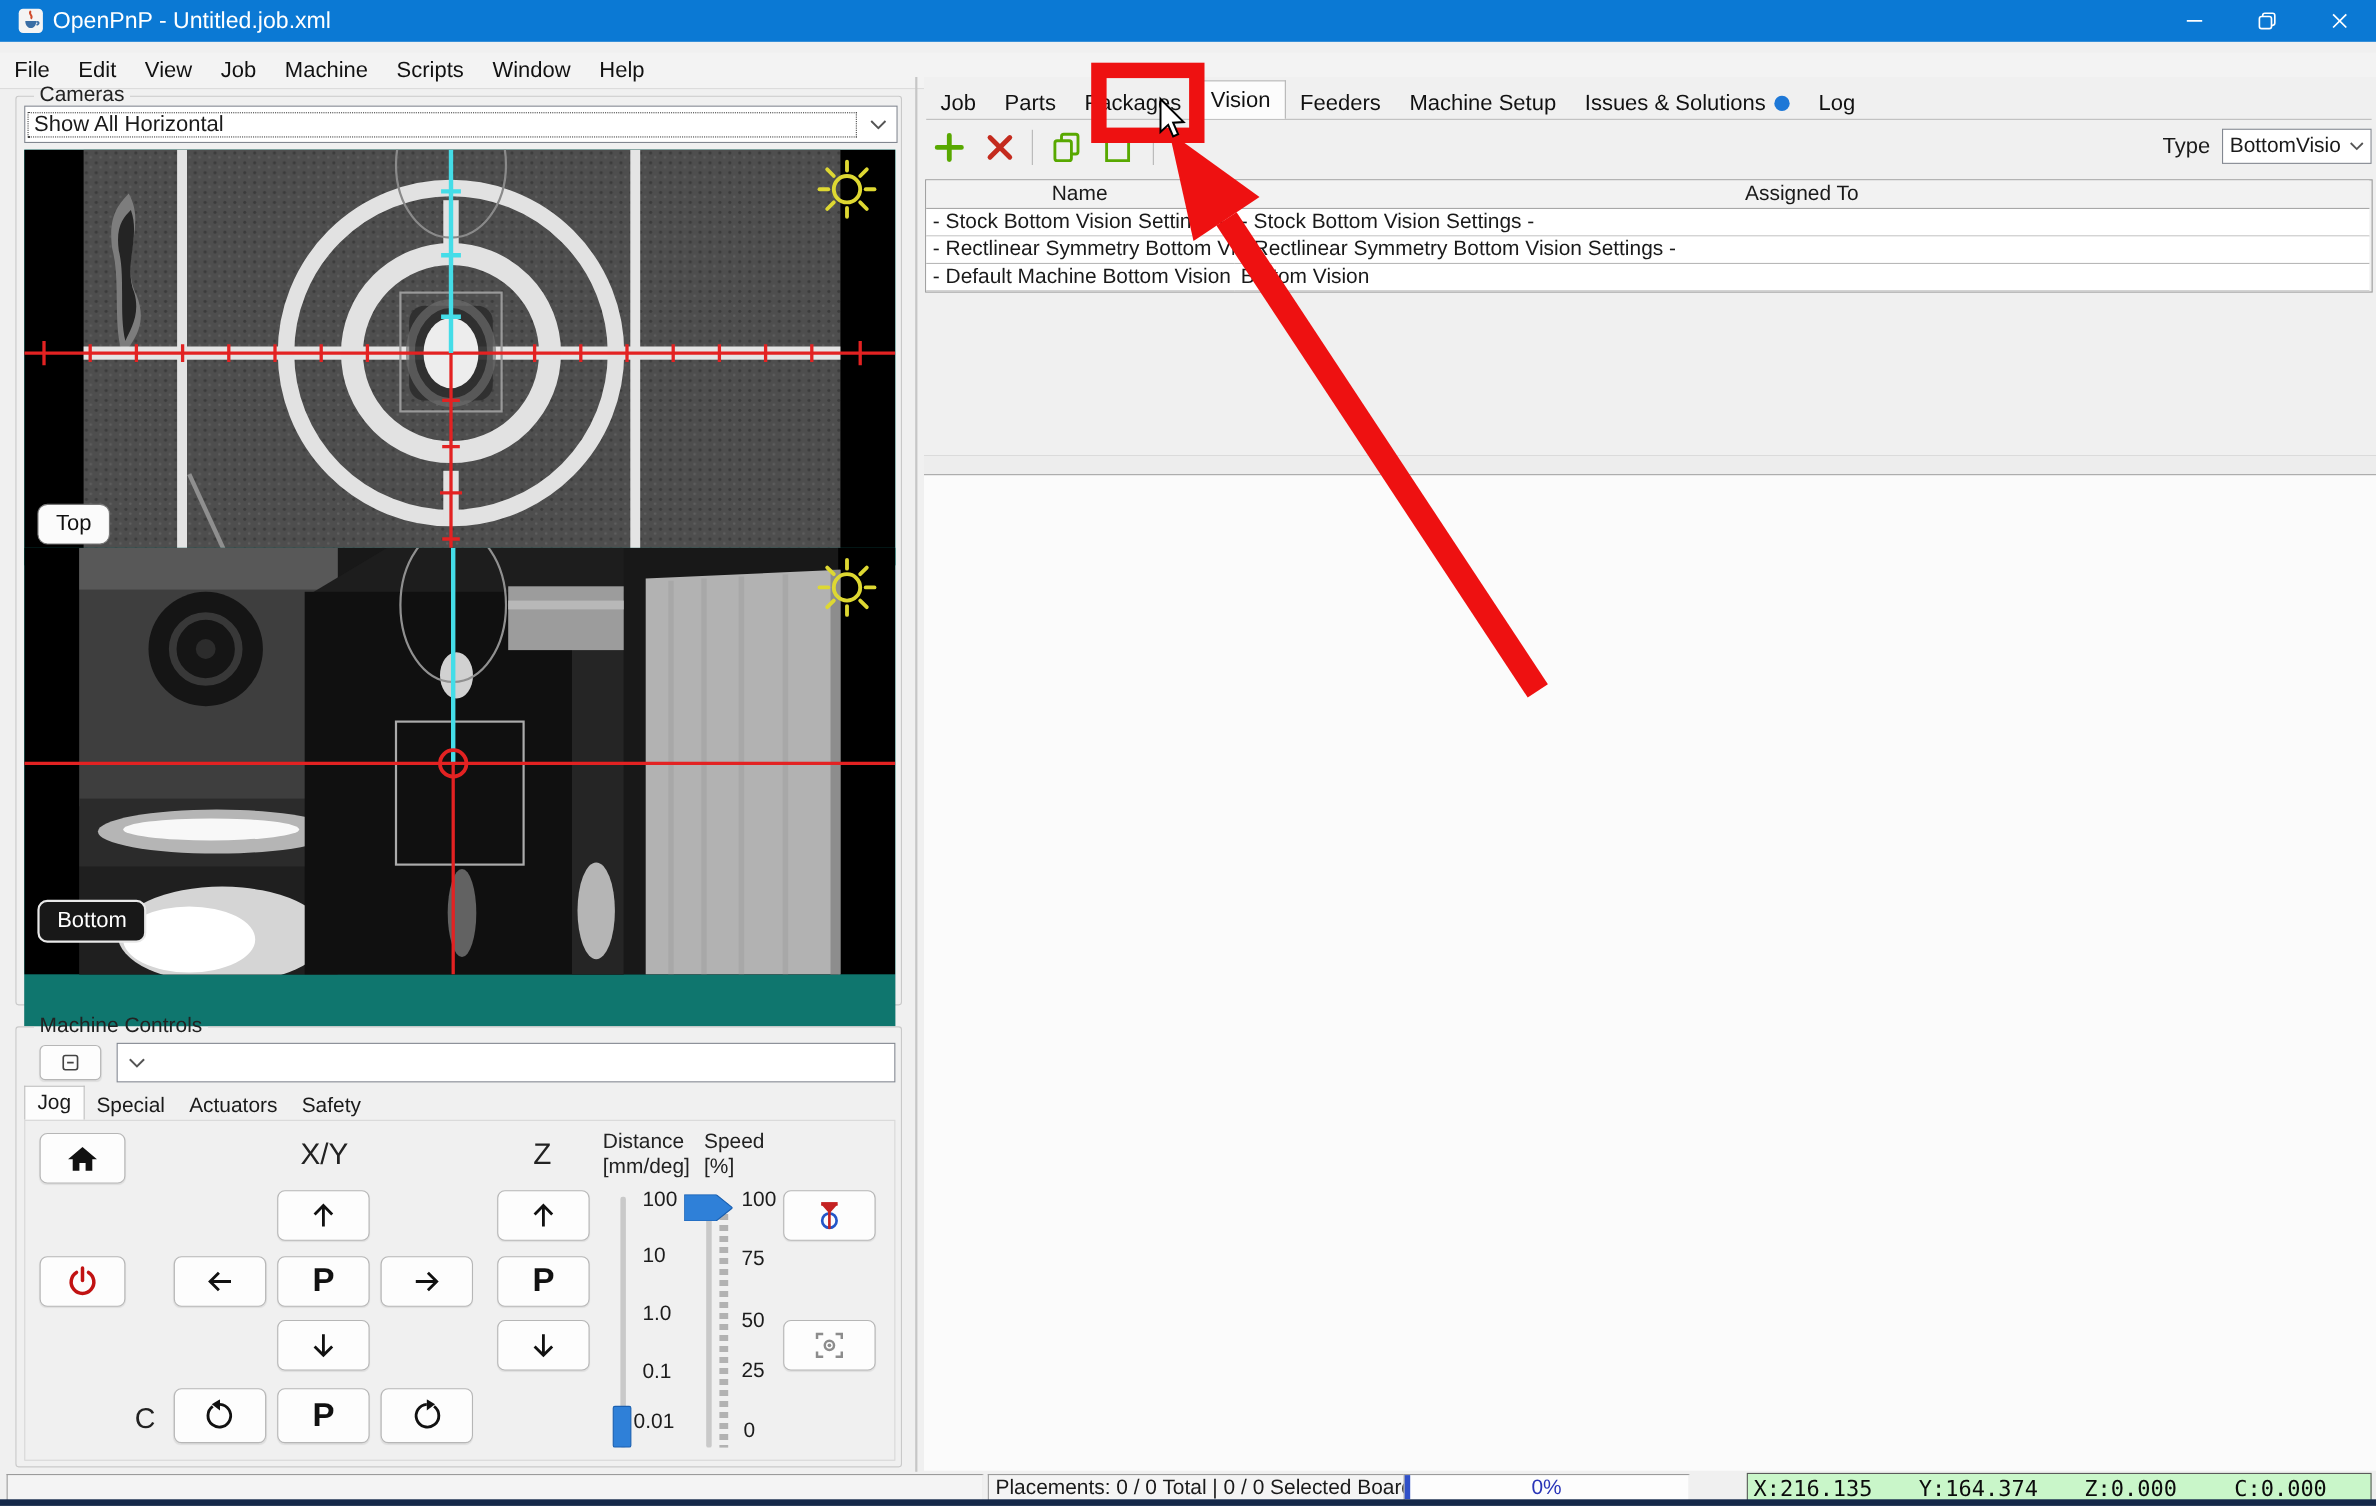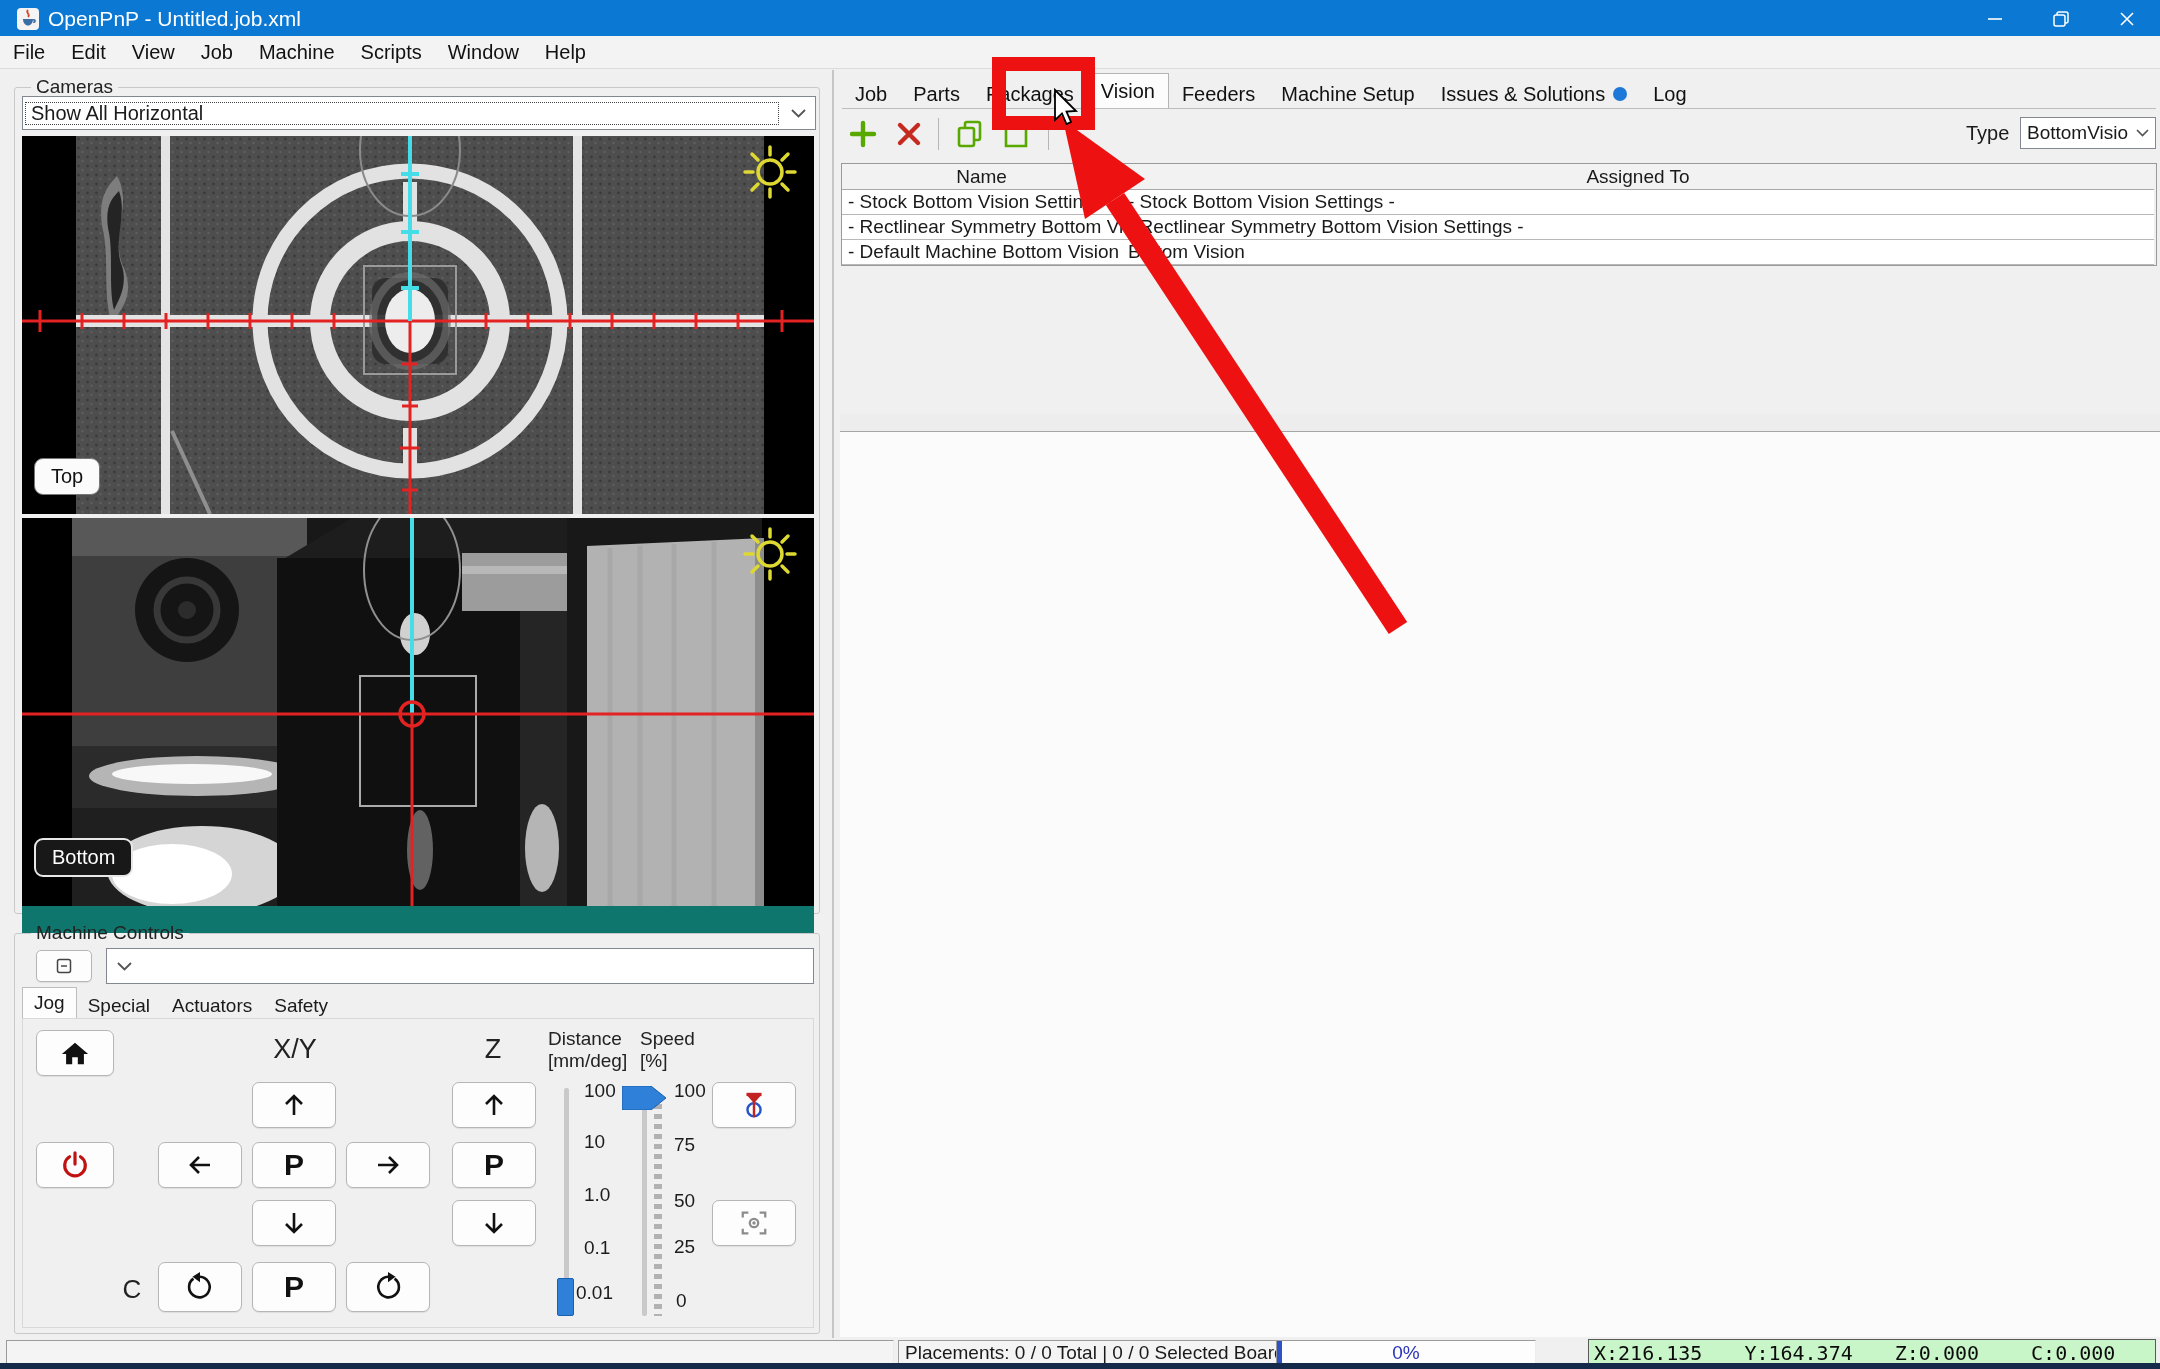--- a/index.html
+++ b/index.html
@@ -3,21 +3,21 @@
 <meta charset="utf-8">
 <style>
   html,body{margin:0;padding:0;}
   body{width:2160px;height:1369px;position:relative;overflow:hidden;
        background:#f0f0f0;font-family:"Liberation Sans",sans-serif;color:#1a1a1a;}
   .abs{position:absolute;}
   
   .titlebar{left:0;top:0;width:2160px;height:38px;background:#0b79d4;display:flex;align-items:center;}
   .titlebar .title{color:#fff;font-size:21px;margin-left:14px;}
   .winbtn{width:66px;height:38px;display:flex;align-items:center;justify-content:center;}
-  .menubar{left:0;top:36px;width:2160px;height:32px;background:#f3f3f3;border-bottom:1px solid #dcdcdc;display:flex;align-items:center;}
+  .menubar{left:0;top:48px;width:2160px;height:32px;background:#f3f3f3;border-bottom:1px solid #dcdcdc;display:flex;align-items:center;}
   .menuitem{font-size:20px;padding:0 13px;height:32px;line-height:32px;color:#111;}
   
   fieldset{position:absolute;border:1px solid #c9c9c9;border-radius:3px;margin:0;padding:0;}
   legend{font-size:19px;color:#222;padding:0 5px;margin-left:16px;}
   
   .combo{background:#fff;border:1px solid #828790;display:flex;align-items:center;font-size:20px;}
   .combo .val{flex:1;padding-left:8px;white-space:nowrap;overflow:hidden;}
   .combo.focusdots .val{outline:1px dotted #444;outline-offset:-3px;padding-top:2px;padding-bottom:2px;}
   .chev{width:34px;display:flex;align-items:center;justify-content:center;}
   
@@ -157,21 +157,21 @@
         <line x1="-12" y1="-12" x2="-18" y2="-18"></line>
           <line x1="12" y1="-12" x2="18" y2="-18"></line>
         <line x1="-12" y1="12" x2="-18" y2="18"></line>
           <line x1="12" y1="12" x2="18" y2="18"></line>
       </g>
     </g>
   </svg>
   <div class="badge" style="left:12px;top:322px;background:#fbfbfb;border:1.5px solid #777;color:#111">Top</div>
 </div>
 
-<div class="camerabox" style="left:22px;top:518px;width:792px;height:500px">
+<div class="camerabox" style="left:22px;top:498px;width:792px;height:500px">
   <svg width="792" height="388" viewBox="0 0 792 388">
     <rect width="792" height="388" fill="#000"></rect>
     <rect x="50" y="0" width="690" height="388" fill="#181818"></rect>
     <rect x="50" y="0" width="235" height="235" fill="#3e3e3e"></rect>
     <rect x="50" y="0" width="235" height="38" fill="#585858"></rect>
     <circle cx="165" cy="92" r="52" fill="#151515"></circle>
     <circle cx="165" cy="92" r="30" fill="none" stroke="#383838" stroke-width="7"></circle>
     <circle cx="165" cy="92" r="9" fill="#2c2c2c"></circle>
     <rect x="50" y="228" width="235" height="62" fill="#2b2b2b"></rect>
     <ellipse cx="175" cy="258" rx="108" ry="20" fill="#d8d8d8" opacity=".8"></ellipse>

